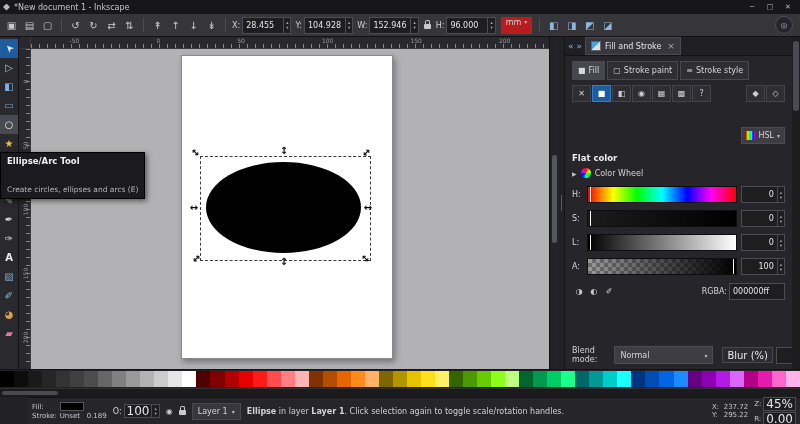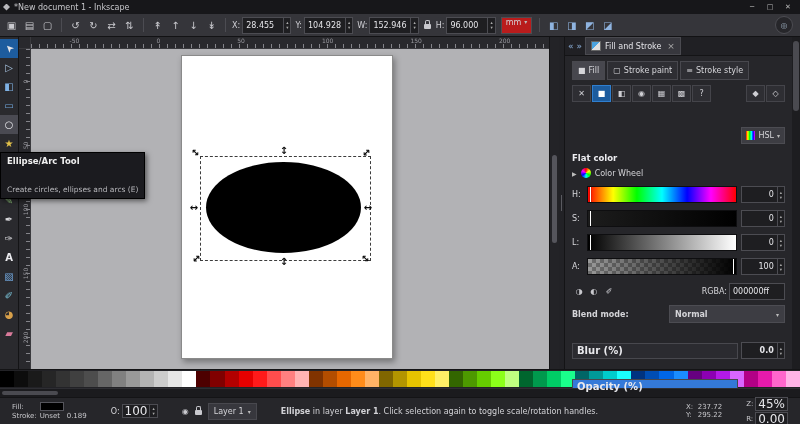--- a/index.html
+++ b/index.html
@@ -108,37 +108,37 @@
   .sbar-a{background-color:#9a9a9a;background-image:linear-gradient(45deg,#6e6e6e 25%,transparent 25%,transparent 75%,#6e6e6e 75%),linear-gradient(45deg,#6e6e6e 25%,transparent 25%,transparent 75%,#6e6e6e 75%);background-size:8px 8px;background-position:0 0,4px 4px;}
   .agrad{position:absolute;inset:0;background:linear-gradient(90deg,rgba(0,0,0,0),#000);}
   .smark{position:absolute;top:0;bottom:0;width:1px;background:#fff;box-shadow:0 0 1px #000;z-index:2;}
   .smark.left{left:2px;} .smark.right{right:2px;}
   .sspin{width:42px;flex:0 0 auto;}
   .sspin .val{flex:1;text-align:right;min-width:0;}
   .rgba-row{display:flex;align-items:center;gap:2px;margin-top:3px;}
   .mini-icon{width:14px;height:13px;display:flex;align-items:center;justify-content:center;font-size:8px;color:#c9c9ce;}
   .rgba-label{margin-left:auto;font-size:8px;color:#d6d6da;}
   .rgba-entry{width:54px;}
-  .bottom-group{margin-top:auto;display:flex;flex-direction:column;gap:19px;font-weight:bold;}
+  .bottom-group{margin-top:auto;display:flex;gap:9px;}
   .blend-row{display:flex;align-items:center;justify-content:space-between;}
   .blend-label{font-size:8px;}
   .blend-dd{width:104px;display:flex;align-items:center;justify-content:space-between;background:#3d3d43;border:1px solid #4c4c52;height:16px;padding:0 5px;font-size:8px;}
   .ss-row{display:flex;align-items:center;gap:3px;}
   .spinscale{flex:1;height:14px;background:#2b2b30;border:1px solid #48484e;position:relative;display:flex;align-items:center;padding:0 4px;overflow:hidden;}
   .spinscale .fill{position:absolute;left:0;top:0;bottom:0;background:#3479d8;}
   .ss-label{position:relative;z-index:1;font-size:10px;color:#e8e8ec;white-space:nowrap;}
 
   
   .palette{height:16px;background:#222226;display:flex;padding:1px 0;border-top:1px solid #141416;flex:0 0 auto;}
   .swatch{flex:1;}
   .palette-scroll{height:8px;background:#1b1b1e;position:relative;border-top:1px solid #2e2e33;flex:0 0 auto;}
   .palette-scroll .thumb{position:absolute;left:2px;top:2px;width:56px;height:4px;background:#4a4a50;border-radius:2px;}
 
   
-  .statusbar{height:26px;background:#26262a;border-top:1px solid #141416;display:flex;align-items:center;gap:24px;padding:0 12px;font-size:8px;flex:0 0 auto;}
+  .statusbar{height:26px;background:#26262a;border-top:1px solid #141416;display:flex;align-items:center;gap:6px;padding:0 4px;font-size:8px;flex:0 0 auto;margin-left:28px;}
   .fs-block{display:grid;grid-template-columns:auto auto auto;column-gap:3px;row-gap:1px;align-items:center;font-size:7px;color:#c6c6ca;}
   .fill-swatch{width:22px;height:7px;border:1px solid #55555c;}
   .opacity-block{display:flex;align-items:center;gap:2px;}
   .entry.sm{height:12px;}
   .entry.sm .val{font-size:12px;min-width:16px;padding:0 2px;}
   .layer-block{display:flex;align-items:center;gap:4px;}
   .eye-icon{font-size:8px;color:#c9c9ce;}
   .layer-dd{display:flex;gap:4px;align-items:center;background:#37373d;border:1px solid #48484e;height:15px;padding:0 5px;font-size:8px;}
   .msg{flex:1;white-space:nowrap;overflow:hidden;text-overflow:ellipsis;color:#d2d2d6;font-size:8px;}
   .msg .bold{font-weight:bold;}

